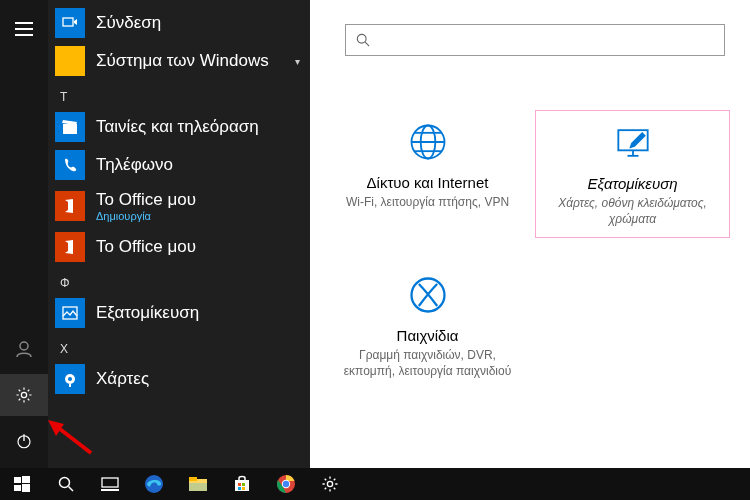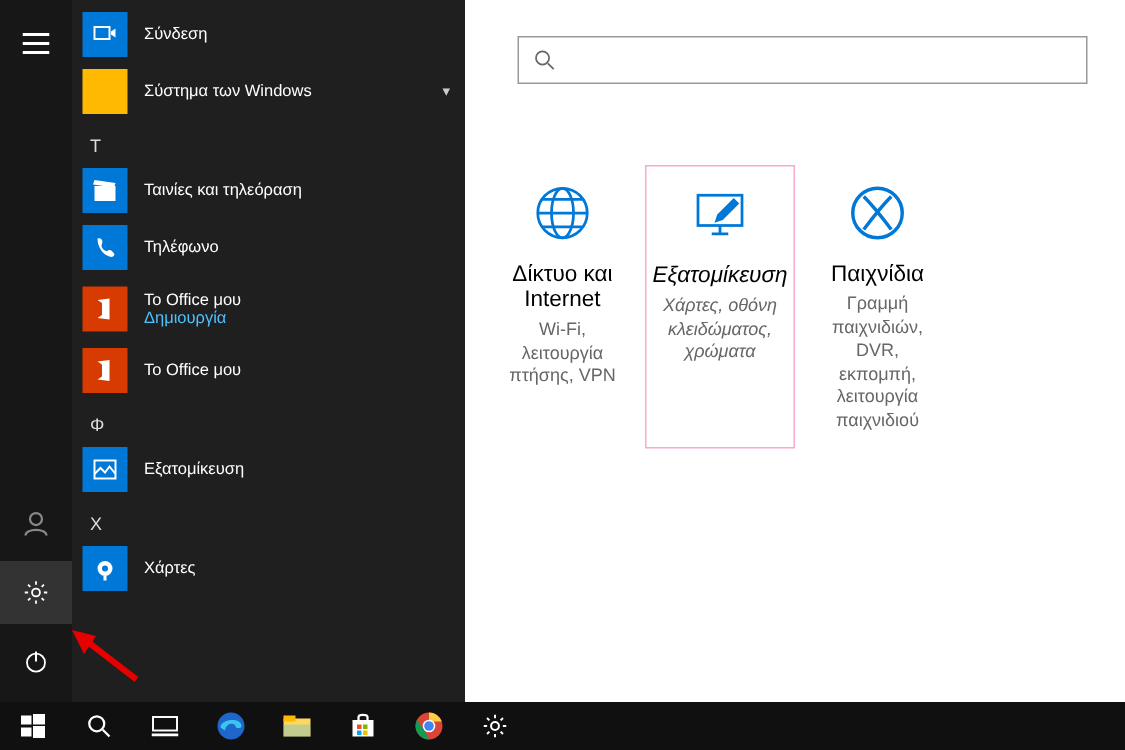--- a/index.html
+++ b/index.html
@@ -1,39 +1,39 @@
 <!DOCTYPE html>
 <html><head>
 <meta charset="utf-8">
 <style>
   * { box-sizing: border-box; margin: 0; padding: 0; font-family: "Segoe UI", Arial, sans-serif; }
   body { width: 750px; height: 500px; overflow: hidden; background: #fff; position: relative; }
 
   
   .settings-page { position: absolute; left: 0; top: 0; width: 750px; height: 500px; background: #fff; }
   .search-row { position: absolute; top: 24px; left: 345px; width: 380px; height: 32px; border: 1px solid #999; display: flex; align-items: center; padding-left: 10px; color: #666; }
-  .tiles { position: absolute; top: 110px; left: 330px; width: 400px; display: grid; grid-template-columns: 1fr 1fr 1fr 1fr; gap: 25px 10px; }
+  .tiles { position: absolute; top: 110px; left: 330px; width: 400px; display: grid; grid-template-columns: 1fr 1fr; gap: 25px 10px; }
   .tile { display: flex; flex-direction: column; align-items: center; text-align: center; padding: 10px 4px; }
   .tile .ticon { width: 44px; height: 44px; margin-bottom: 10px; }
   .tile .ttitle { font-size: 15px; color: #000; margin-bottom: 4px; }
   .tile .tdesc { font-size: 12px; color: #666; line-height: 1.3; }
   .tile.selected { border: 1px solid #f9a8d4; font-style: italic; }
 
   
   .start-menu { position: absolute; left: 0; top: 0; width: 310px; height: 468px; background: #1f1f1f; color: #fff; display: flex; }
   .rail { width: 48px; background: #171717; display: flex; flex-direction: column; align-items: center; }
   .rail-top { flex: 0; padding-top: 8px; }
   .rail-bottom { margin-top: auto; display: flex; flex-direction: column; align-items: center; gap: 4px; padding-bottom: 6px; position: relative; }
   .hamburger, .rail-btn { width: 48px; height: 42px; display: flex; align-items: center; justify-content: center; cursor: pointer; position: relative; }
   .rail-btn.hover { background: #333; }
 
   .list { flex: 1; overflow: hidden; padding-top: 4px; }
   .item { display: flex; align-items: center; height: 38px; padding-left: 6px; cursor: pointer; }
   .item .iicon { width: 32px; height: 32px; display: flex; align-items: center; justify-content: center; margin-right: 10px; font-size: 14px; }
-  .item .ilabel { font-size: 11px; color: #fff; }
+  .item .ilabel { font-size: 17px; color: #fff; }
   .item .isub  { font-size: 11px; }
   .item .chev { margin-left: auto; margin-right: 10px; color: #ccc; font-size: 10px; }
   .letter-header { font-size: 12px; color: #ddd; padding: 10px 0 4px 12px; }
 
   
   .sq { width: 30px; height: 30px; display:flex; align-items:center; justify-content:center; }
   .sq.blue { background:#0078d7; }
   .sq.orange { background:#d83b01; }
   .sq.yellow { background:#ffb900; }
 

